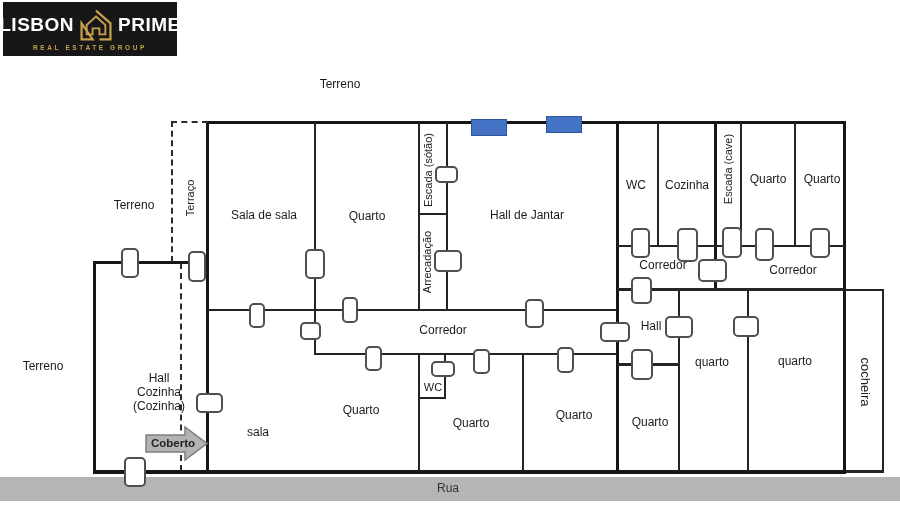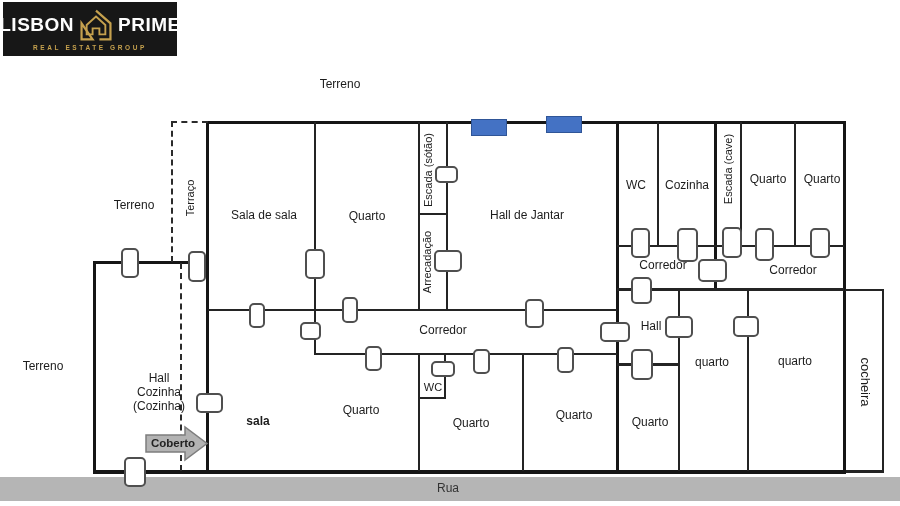--- a/index.html
+++ b/index.html
@@ -130,21 +130,21 @@
   <div class="lbl" style="left:651px;top:327px;">Hall</div>
   <div class="lbl" style="left:712px;top:363px;">quarto</div>
   <div class="lbl" style="left:795px;top:362px;">quarto</div>
   <div class="lbl vcw" style="left:865px;top:382px;">cocheira</div>
   <div class="lbl" style="left:443px;top:331px;">Corredor</div>
   <div class="lbl center" style="left:159px;top:393px;">
     <span style="display:block;">Hall</span>
     <span style="display:block;">Cozinha</span>
     <span style="display:block;">(Cozinha)</span>
   </div>
-  <div class="lbl" style="left:258px;top:422px;font-weight:bold;">sala</div>
+  <div class="lbl" style="left:258px;top:433px;">sala</div>
   <div class="lbl" style="left:361px;top:411px;">Quarto</div>
   <div class="lbl" style="left:433px;top:387px;font-size:11px;">WC</div>
   <div class="lbl" style="left:471px;top:424px;">Quarto</div>
   <div class="lbl" style="left:574px;top:416px;">Quarto</div>
   <div class="lbl" style="left:650px;top:423px;">Quarto</div>
 
   <svg id="escada-arrow" width="64" height="38" viewBox="0 0 64 38">
     <polygon points="1,10 40,10 40,2 62,18.5 40,35 40,27 1,27" fill="var(--arrow-fill,#b3b3b3)" stroke="#7d7d7d" stroke-width="1.5"></polygon>
   </svg>
   <div id="escada-arrow-label">Coberto</div>

